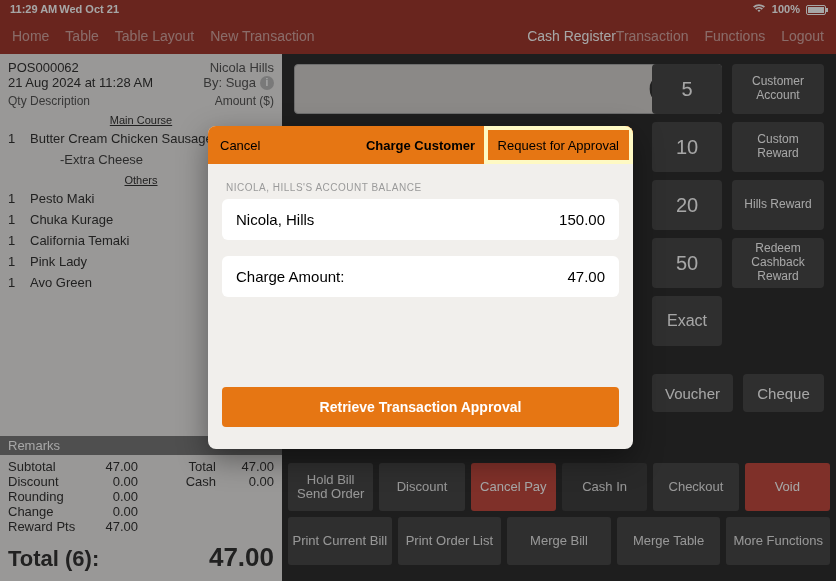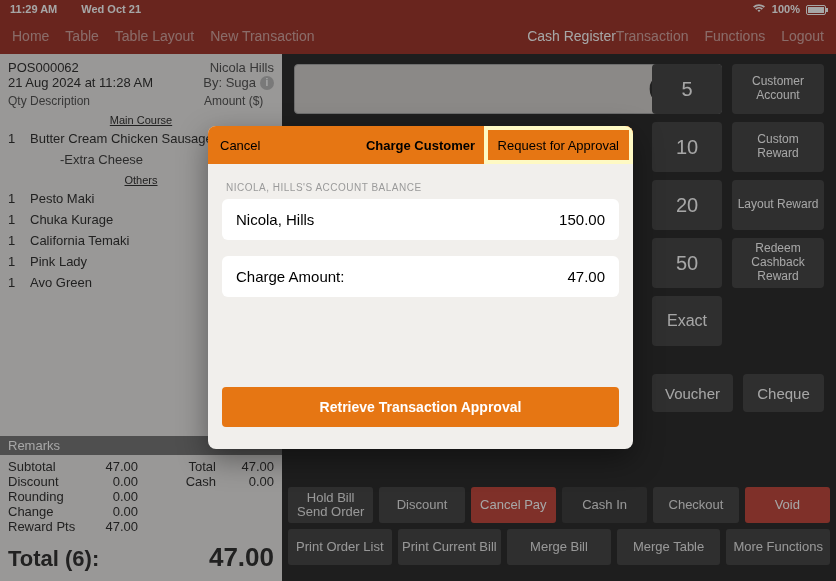--- a/index.html
+++ b/index.html
@@ -1,20 +1,20 @@
 <!DOCTYPE html>
 <html><head>
 <meta charset="utf-8">
 <style>
   * { box-sizing: border-box; margin: 0; padding: 0; font-family: -apple-system, Helvetica, Arial, sans-serif; }
   body { width: 836px; height: 581px; background: #2f2f2f; overflow: hidden; position: relative; }
 
   
   .statusbar { height: 18px; background: #a13a2f; color: #fff; display: flex; align-items: center; padding: 0 10px; font-size: 11px; font-weight: 600; }
-  .statusbar .sb-left { display: flex; gap: 24px; }
+  .statusbar .sb-left { display: flex; gap: 2px; }
   .statusbar .sb-right { margin-left: auto; display: flex; gap: 6px; align-items: flex-end; }
   .batt { display:inline-block; width:20px; height:10px; border:1px solid #fff; border-radius:2px; position:relative; }
   .batt::after { content:""; position:absolute; right:-3px; top:2px; width:2px; height:4px; background:#fff; }
   .batt .fill { position:absolute; left:1px; top:1px; bottom:1px; right:1px; background:#fff; }
 
   
   .navbar { height: 36px; background: #a13a2f; display: flex; align-items: center; padding: 0 12px; font-size: 14px; }
   .navbar .navleft, .navbar .navright { display:flex; gap:16px; color: rgba(255,255,255,0.55); }
   .navbar .navcenter { flex:1; text-align:right; color:#fff; font-weight:500; }
   .navbar .navitem { cursor:pointer; }
@@ -23,21 +23,21 @@
   .content { position:absolute; top:54px; left:0; right:0; bottom:0; display:flex; }
 
   
   .receipt { width: 282px; background:#eceae8; color:#333; font-size:13px; display:flex; flex-direction:column; }
   .r-head { padding:6px 8px 2px; }
   .r-row { display:flex; }
   .r-row .l { flex:1; }
   .r-row .r { text-align:right; color:#555; display:flex; align-items:center; gap:4px; }
   .info-icon { display:inline-block; width:14px; height:14px; border-radius:50%; background:#bbb; color:#fff; font-size:10px; line-height:14px; text-align:center; font-weight:bold; }
   .col-head { display:flex; color:#555; padding:2px 8px; font-size:12px; }
-  .col-head .q{width:22px;} .col-head .d{flex:1;} .col-head .a{width:70px; }
+  .col-head .q{width:22px;} .col-head .d{flex:1;} .col-head .a{width:70px; text-align:right;}
   .section-title { text-align:center; text-decoration:underline; padding:4px 0 2px; font-size:11px; }
   .items { padding:0 8px; }
   .item { display:flex; padding:3px 0; }
   .item .qty{width:22px;} .item .desc{flex:1;}
   .sub { padding-left:30px; color:#444; }
   .remarks-bar { background:#7a7a7a; color:#fff; padding:2px 8px; font-size:13px; margin-top:auto; }
   .totals { padding:4px 8px; font-size:13px; }
   .tot-row { display:flex; }
   .tot-row .lab{width:70px;} .tot-row .val{width:60px; text-align:right;}
   .tot-row .lab2{flex:1; text-align:right; padding-right:8px;} .tot-row .val2{width:50px; text-align:right;}
@@ -54,21 +54,21 @@
 
   .keypad-area { display:flex; gap:10px; }
   .quick { width:70px; display:flex; flex-direction:column; gap:8px; }
   .quick .qbtn { height:50px; background:#494949; color:#fff; border-radius:4px; display:flex; align-items:center; justify-content:center; font-size:20px; }
   .extra-row { display:flex; gap:10px; margin-top:8px; }
   .extra-row .qbtn { flex:1; height:38px; background:#494949; color:#fff; border-radius:4px; display:flex; align-items:center; justify-content:center; font-size:15px; }
 
   
   .fn-grid { position:absolute; left:0; right:0; bottom:0; padding:0 0 10px 0; }
   .fn-row { display:flex; gap:6px; padding:0 6px 6px; }
-  .fn { flex:1; height:36px; background:#5b5b5b; color:#e8e8e8; border-radius:3px; display:flex; align-items:center; justify-content:center; font-size:13px; text-align:center; line-height:1.1; padding:0 4px;}
+  .fn { flex:1; height:48px; background:#5b5b5b; color:#e8e8e8; border-radius:3px; display:flex; align-items:center; justify-content:center; font-size:13px; text-align:center; line-height:1.1; padding:0 4px;}
   .fn.dark { background:#494949; }
   .fn.red { background:#c34a3f; color:#fff; }
   .fn.dark2 { background:#3f3f3f; }
 
   
   .overlay { position:absolute; inset:0; background:rgba(0,0,0,0.35); }
 
   
   .modal { position:absolute; top:126px; left:208px; width:425px; background:#f1efec; border-radius:8px; box-shadow:0 10px 30px rgba(0,0,0,0.4); overflow:hidden; }
   .modal-head { height:38px; background:#e67613; display:flex; align-items:center; color:#000000; font-size:13px; position:relative; }
@@ -210,21 +210,21 @@
       <span class="gv">47.00</span>
     </div>
   </div>
 
   <div class="rightpane">
     <div class="disp-row">
       <div class="display">0.00</div>
       <div class="sidebtns" id="sidebtns">
           <div class="sbtn">Customer Account</div>
           <div class="sbtn">Custom Reward</div>
-          <div class="sbtn">Layout Reward</div>
+          <div class="sbtn">Hills Reward</div>
           <div class="sbtn">Redeem Cashback Reward</div>
         </div>
     </div>
     <div class="keypad-area" style="justify-content:flex-end;">
       <div style="flex:1"></div>
       <div class="quick" id="quick" style="margin-right:0; position:absolute; right:114px; top:10px; width:70px;">
           <div class="qbtn">5</div>
           <div class="qbtn">10</div>
           <div class="qbtn">20</div>
           <div class="qbtn">50</div>
@@ -239,22 +239,22 @@
     <div class="fn-grid" id="fn-grid">
         <div class="fn-row">
           <div class="fn dark">Hold Bill Send Order</div>
           <div class="fn dark">Discount</div>
           <div class="fn red">Cancel Pay</div>
           <div class="fn dark2">Cash In</div>
           <div class="fn dark">Checkout</div>
           <div class="fn red">Void</div>
         </div>
         <div class="fn-row">
+          <div class="fn dark">Print Current Bill</div>
           <div class="fn dark">Print Order List</div>
-          <div class="fn dark">Print Current Bill</div>
           <div class="fn dark">Merge Bill</div>
           <div class="fn dark">Merge Table</div>
           <div class="fn dark">More Functions</div>
         </div>
       </div>
   </div>
 </div>
 
 <div class="overlay"></div>
 

